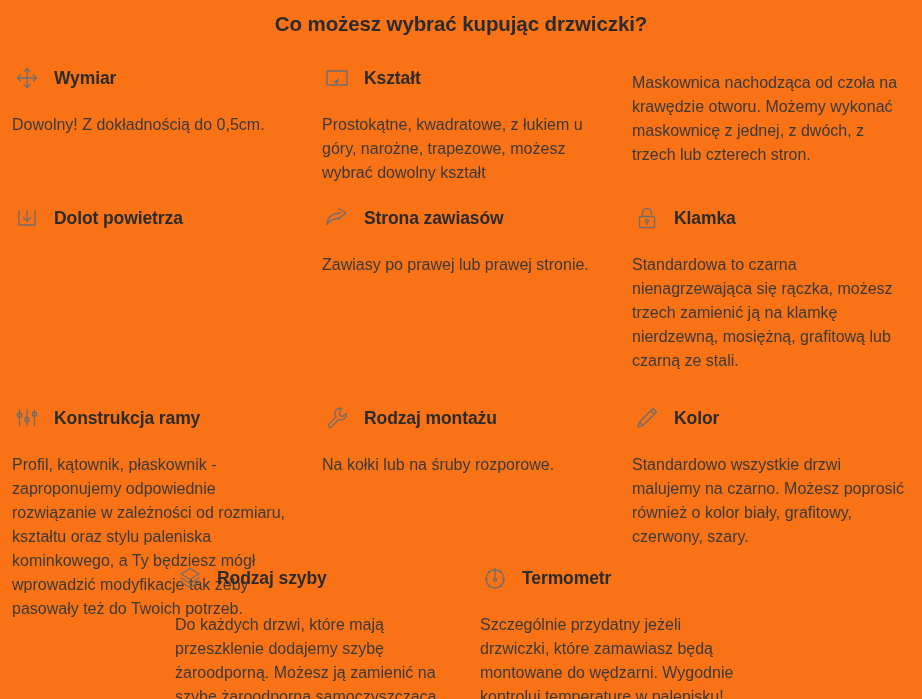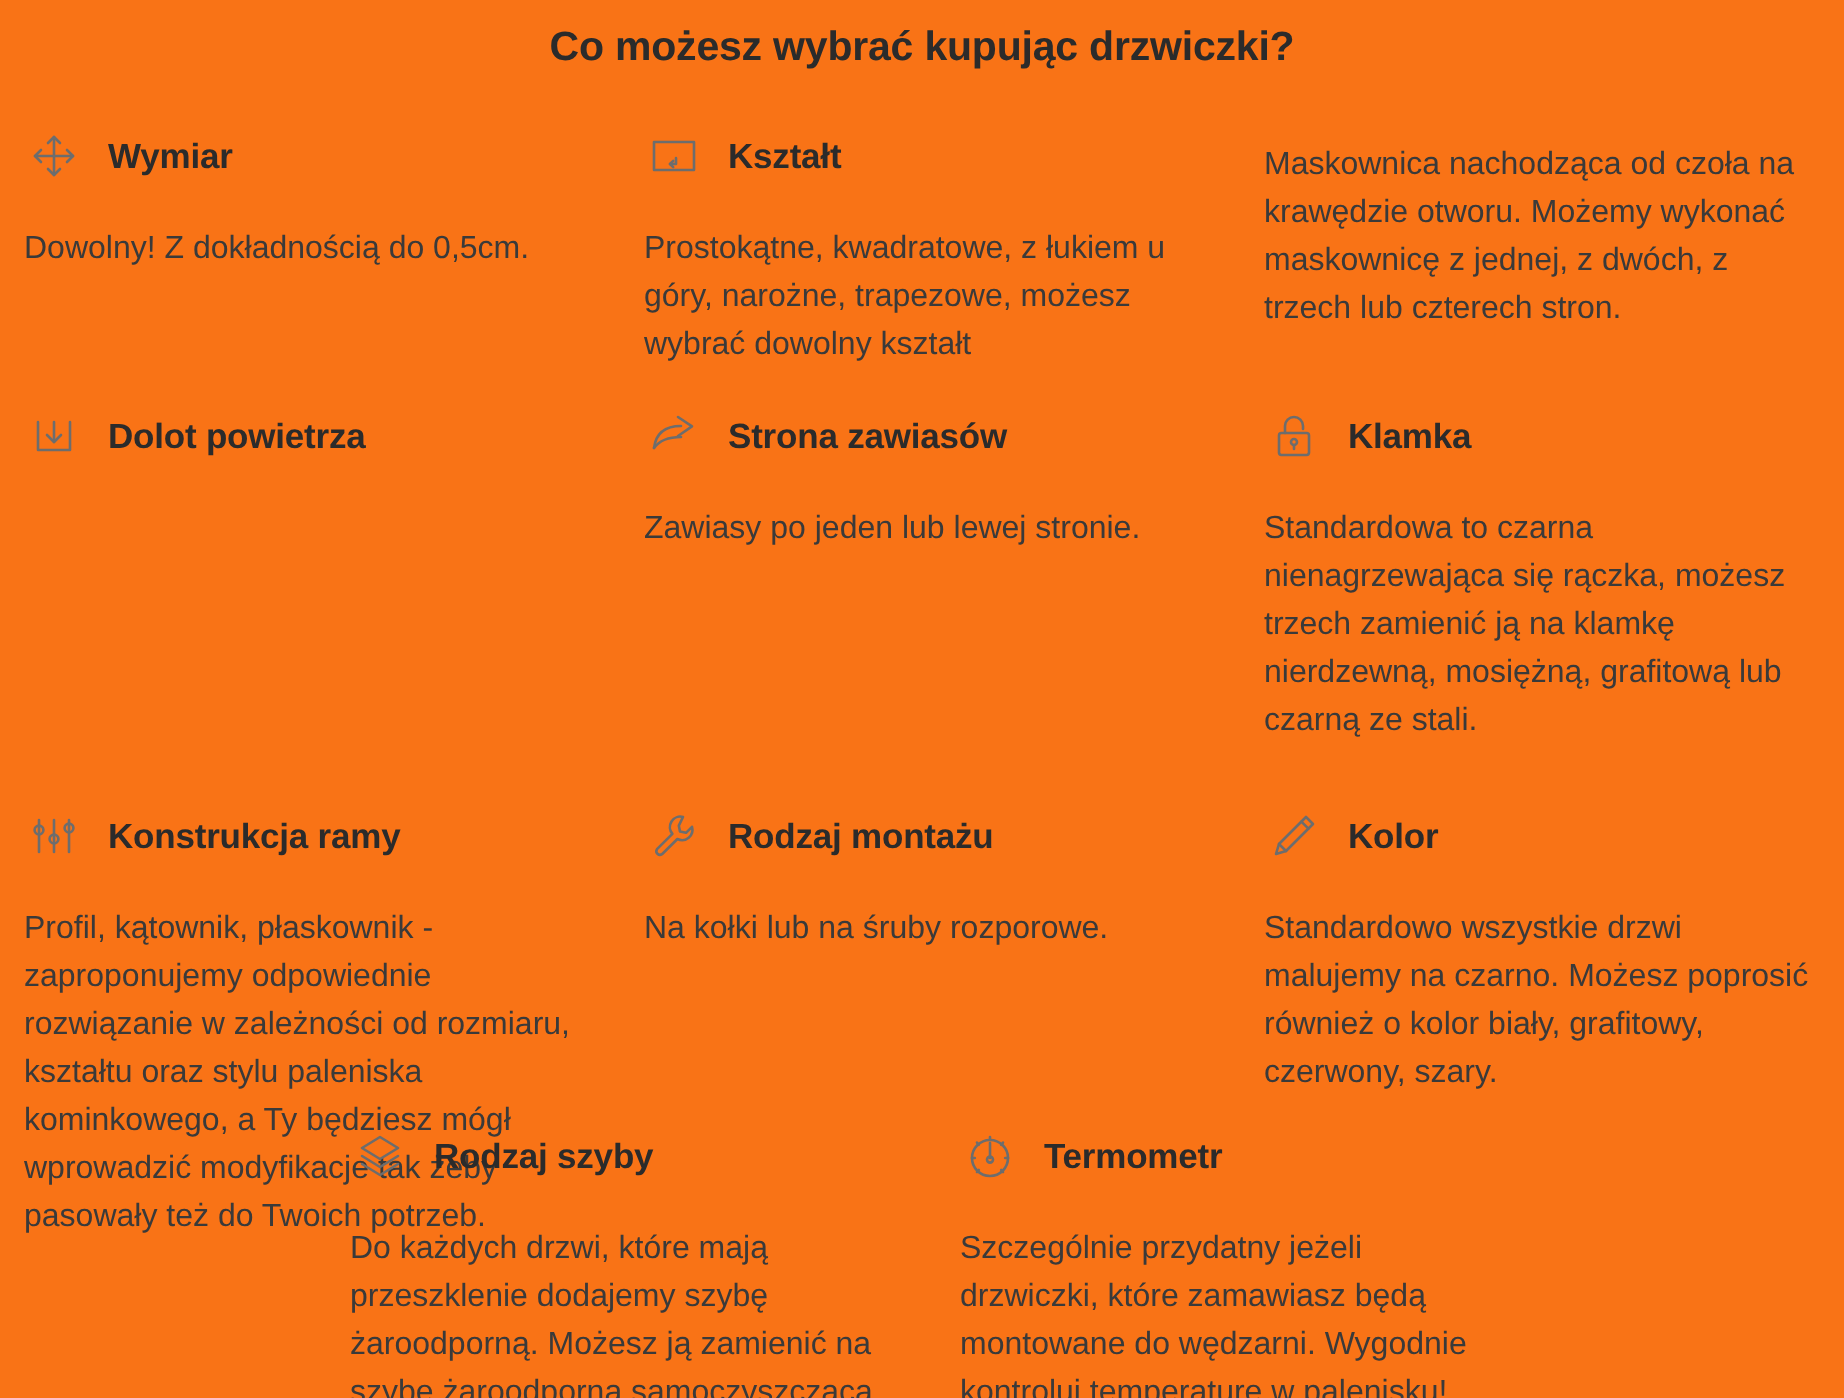--- a/index.html
+++ b/index.html
@@ -151,21 +151,21 @@
       <div class="cell-head">
         <span class="icon">
           <svg viewBox="0 0 30 30" fill="none" stroke="currentColor" stroke-width="1.3" stroke-linecap="round" stroke-linejoin="round">
             <path d="M5 21 C6 13, 11.5 10, 18.5 10"></path>
             <polyline points="17,5.5 24,10.2 17,15"></polyline>
             <path d="M5 21 C7.5 17.5, 11.5 15.5, 18.5 15.5"></path>
           </svg>
         </span>
         <span class="cell-title">Strona zawiasów</span>
       </div>
-      <div class="cell-body">Zawiasy po jeden lub lewej stronie.</div>
+      <div class="cell-body">Zawiasy po prawej lub prawej stronie.</div>
     </div>
 
     <div class="cell r2">
       <div class="cell-head">
         <span class="icon">
           <svg viewBox="0 0 30 30" fill="none" stroke="currentColor" stroke-width="1.3" stroke-linecap="round" stroke-linejoin="round">
             <rect x="7.5" y="13.5" width="15" height="11" rx="1.2"></rect>
             <path d="M10.5 13.5 V10 a4.5 4.5 0 0 1 9 0 v1.5"></path>
             <circle cx="15" cy="18" r="1.5"></circle>
             <line x1="15" y1="19.5" x2="15" y2="21.5"></line>

